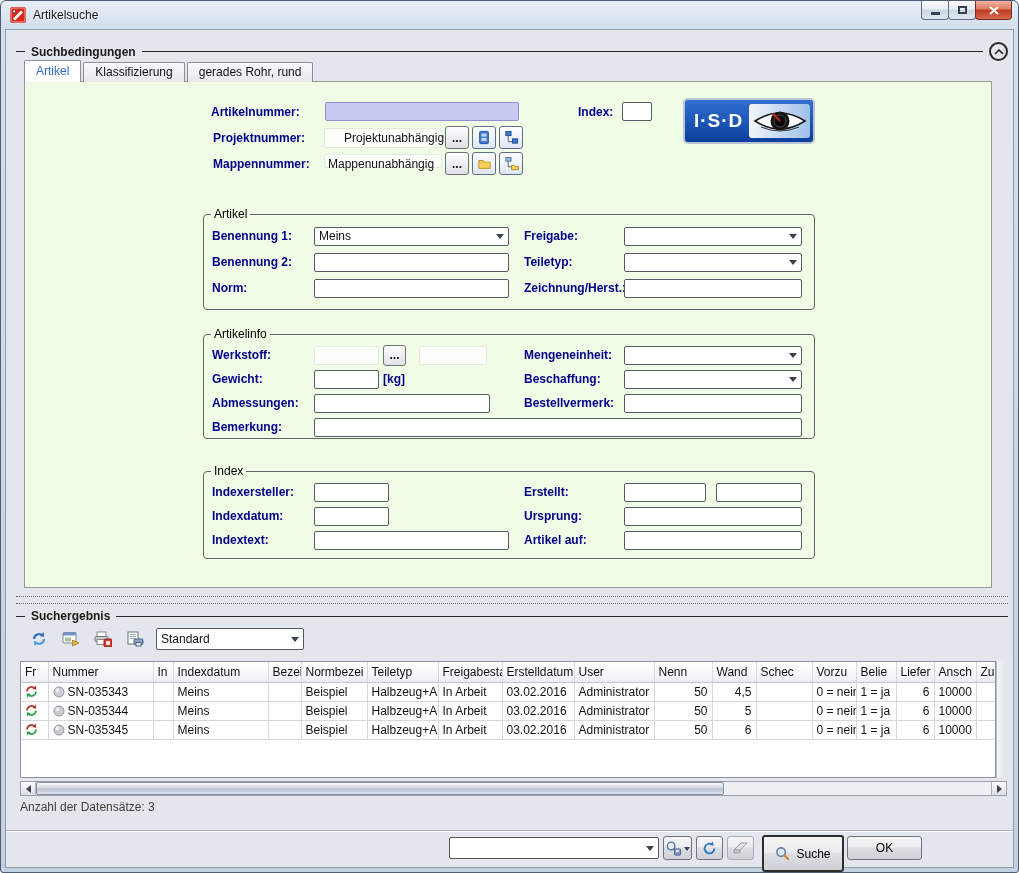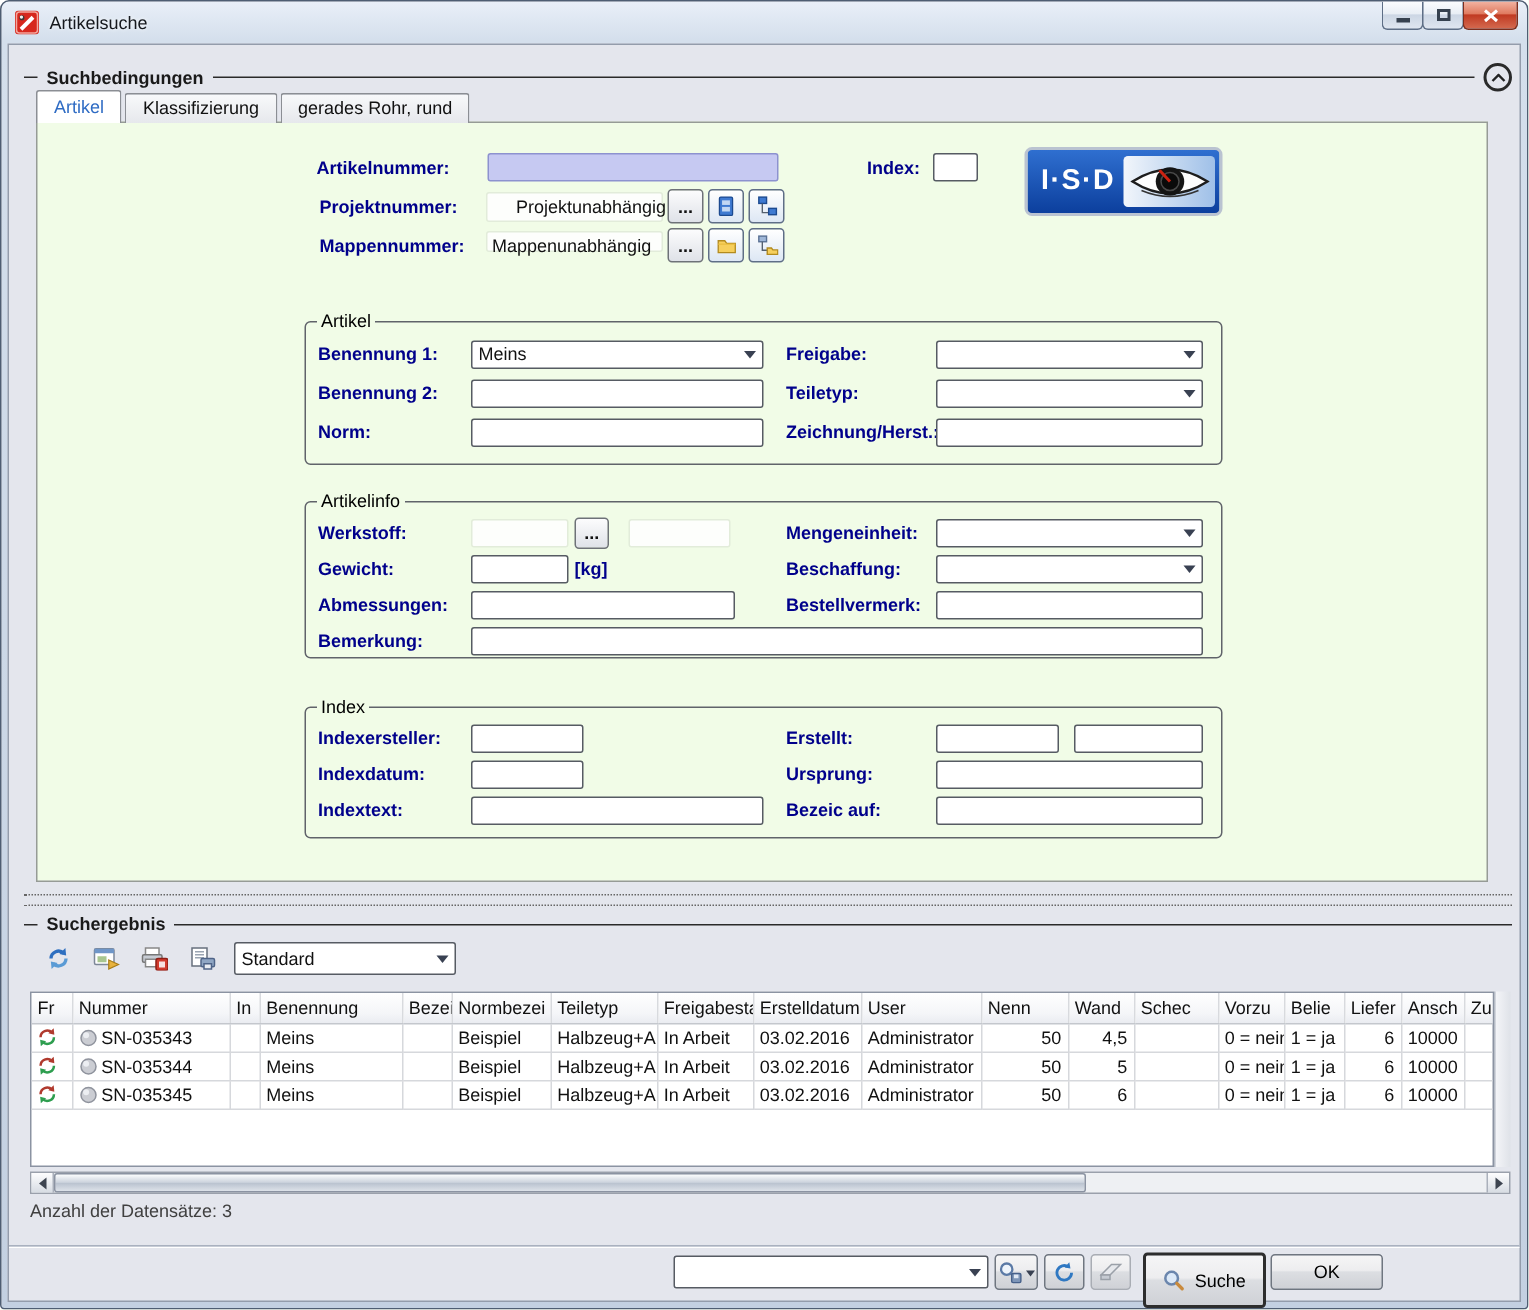--- a/index.html
+++ b/index.html
@@ -320,21 +320,21 @@
           <span class="lbl c2">Ursprung:</span>
           <div class="f2">
               <input class="input w100" value="" style="">
             </div>
         </div>
         <div class="frow h24">
           <span class="lbl c1">Indextext:</span>
           <div class="f1">
               <input class="input w100" value="" style="">
             </div>
-          <span class="lbl c2">Bezeic auf:</span>
+          <span class="lbl c2">Artikel auf:</span>
           <div class="f2">
               <input class="input w100" value="" style="">
             </div>
         </div>
       </fieldset>
     </div>
 
     <div class="splitter"></div>
 
     <div class="ghead sr-header">
@@ -385,21 +385,21 @@
       </div>
     </div>
 
     <div class="table-box">
       <table>
         <thead>
             <tr id="thead-row">
               <th style="width: 27px;">Fr</th>
               <th style="width: 105px;">Nummer</th>
               <th style="width: 20px;">In</th>
-              <th style="width: 95px;">Benennung</th>
+              <th style="width: 95px;">Indexdatum</th>
               <th style="width: 33px;">Bezeic</th>
               <th style="width: 66px;">Normbezei</th>
               <th style="width: 71px;">Teiletyp</th>
               <th style="width: 64px;">Freigabesta</th>
               <th style="width: 72px;">Erstelldatum</th>
               <th style="width: 80px;">User</th>
               <th style="width: 58px;">Nenn</th>
               <th style="width: 44px;">Wand</th>
               <th style="width: 56px;">Schec</th>
               <th style="width: 44px;">Vorzu</th>

